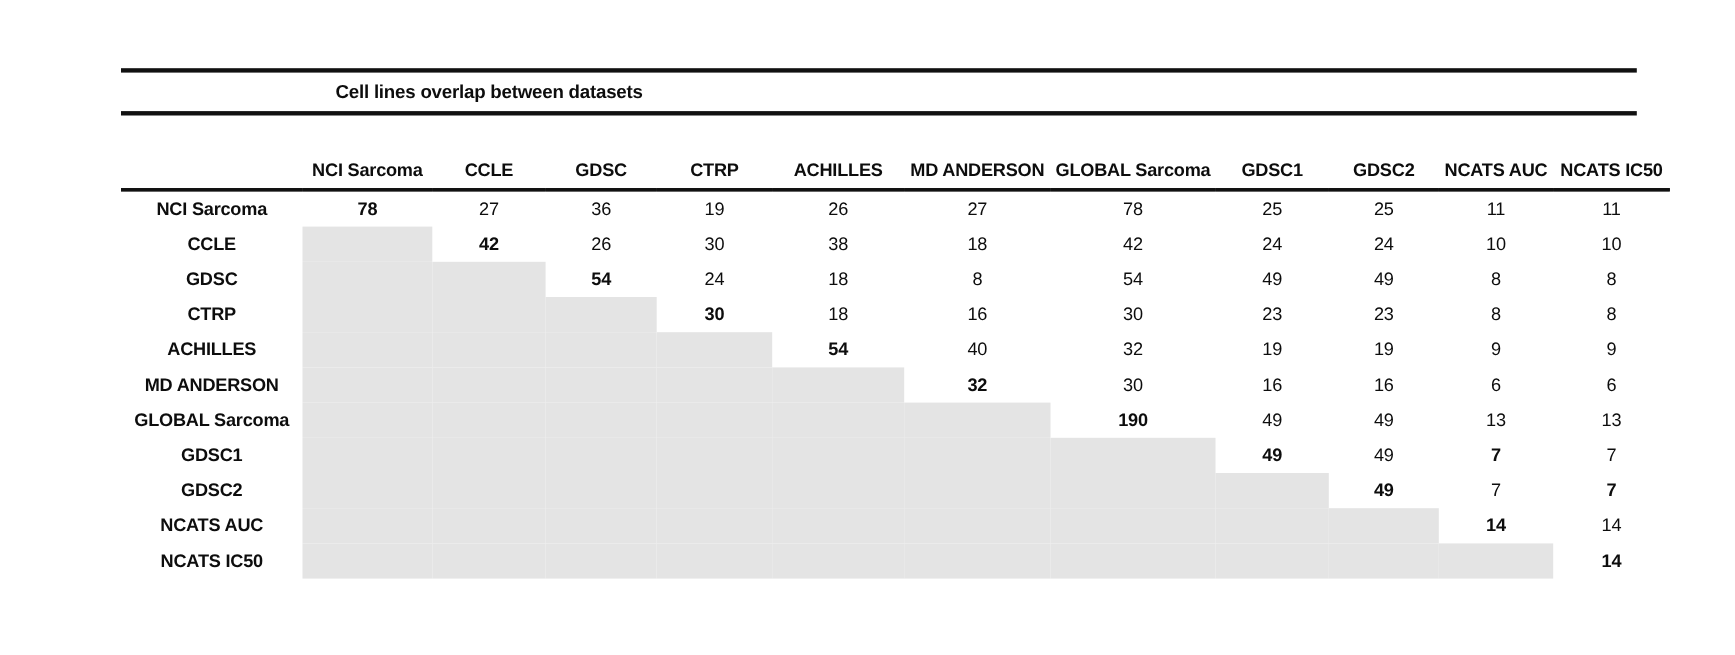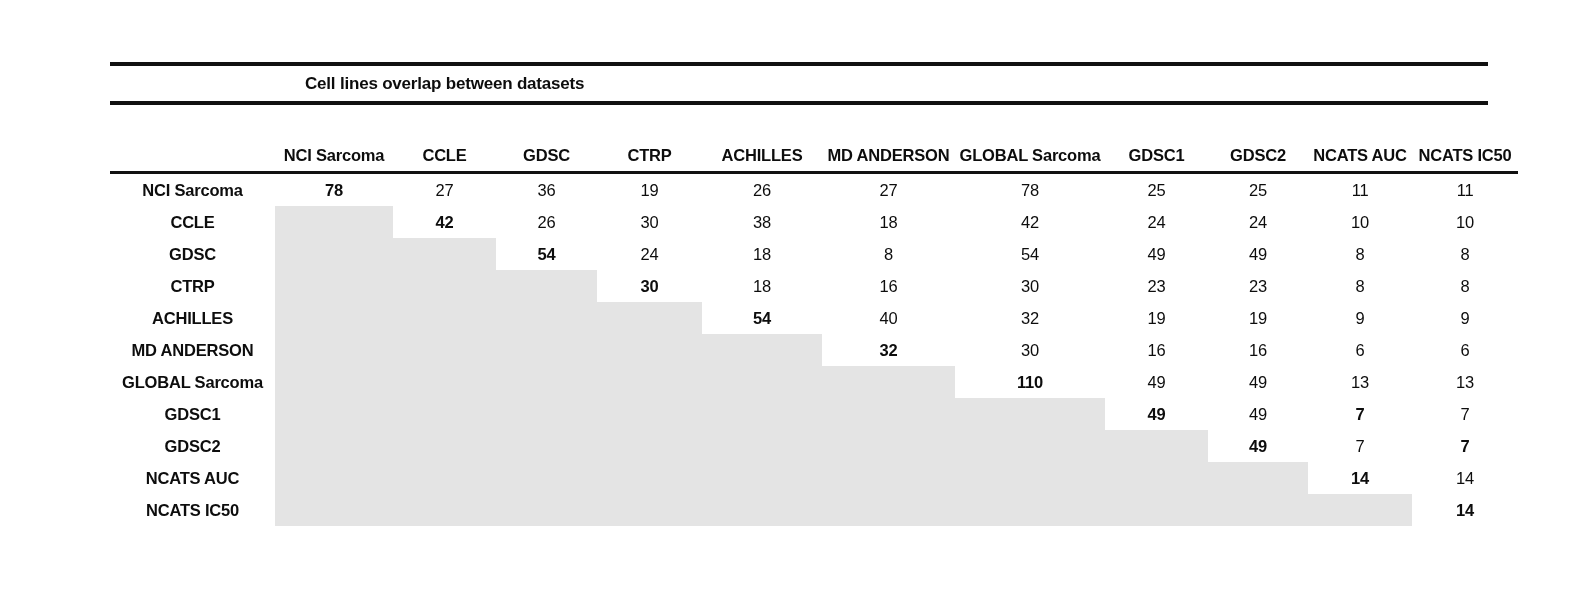--- a/index.html
+++ b/index.html
@@ -207,21 +207,21 @@
             <td class="val colw-10">6</td>
           </tr>
           <tr>
             <th class="rowhead">GLOBAL Sarcoma</th>
             <td class="val colw-0 shade"></td>
             <td class="val colw-1 shade"></td>
             <td class="val colw-2 shade"></td>
             <td class="val colw-3 shade"></td>
             <td class="val colw-4 shade"></td>
             <td class="val colw-5 shade"></td>
-            <td class="val colw-6 bold">110</td>
+            <td class="val colw-6 bold">190</td>
             <td class="val colw-7">49</td>
             <td class="val colw-8">49</td>
             <td class="val colw-9">13</td>
             <td class="val colw-10">13</td>
           </tr>
           <tr>
             <th class="rowhead">GDSC1</th>
             <td class="val colw-0 shade"></td>
             <td class="val colw-1 shade"></td>
             <td class="val colw-2 shade"></td>

